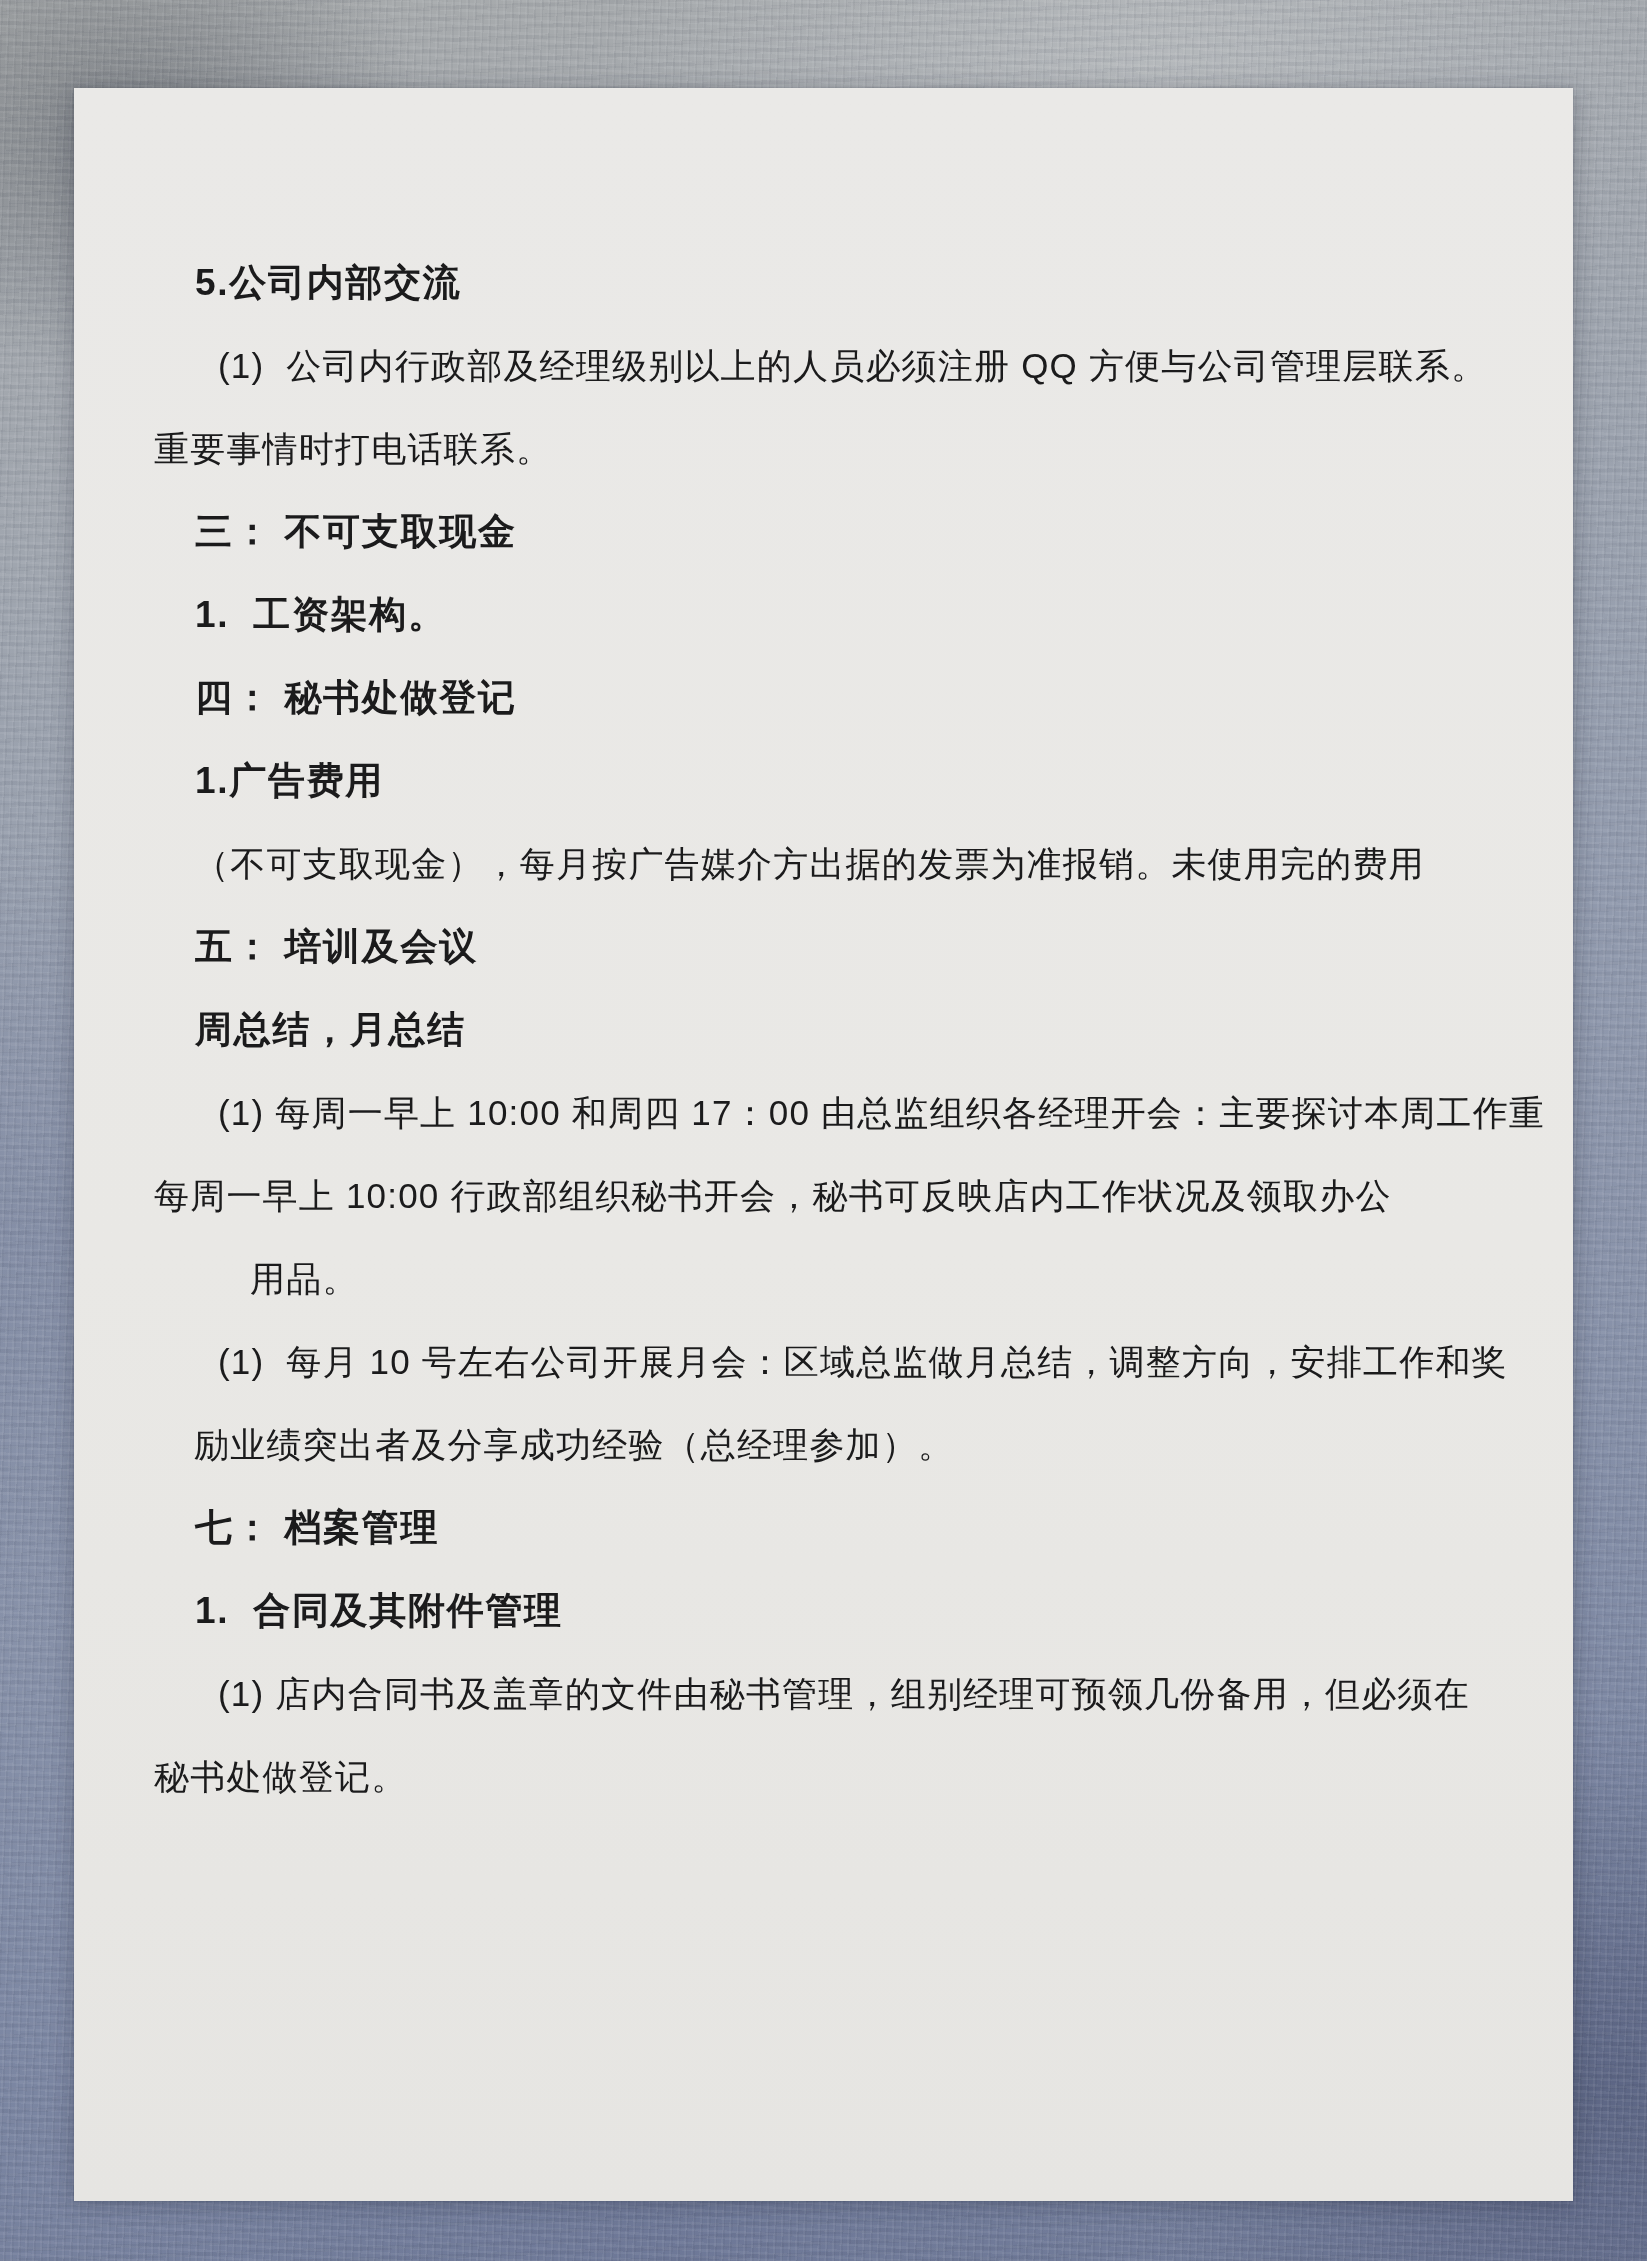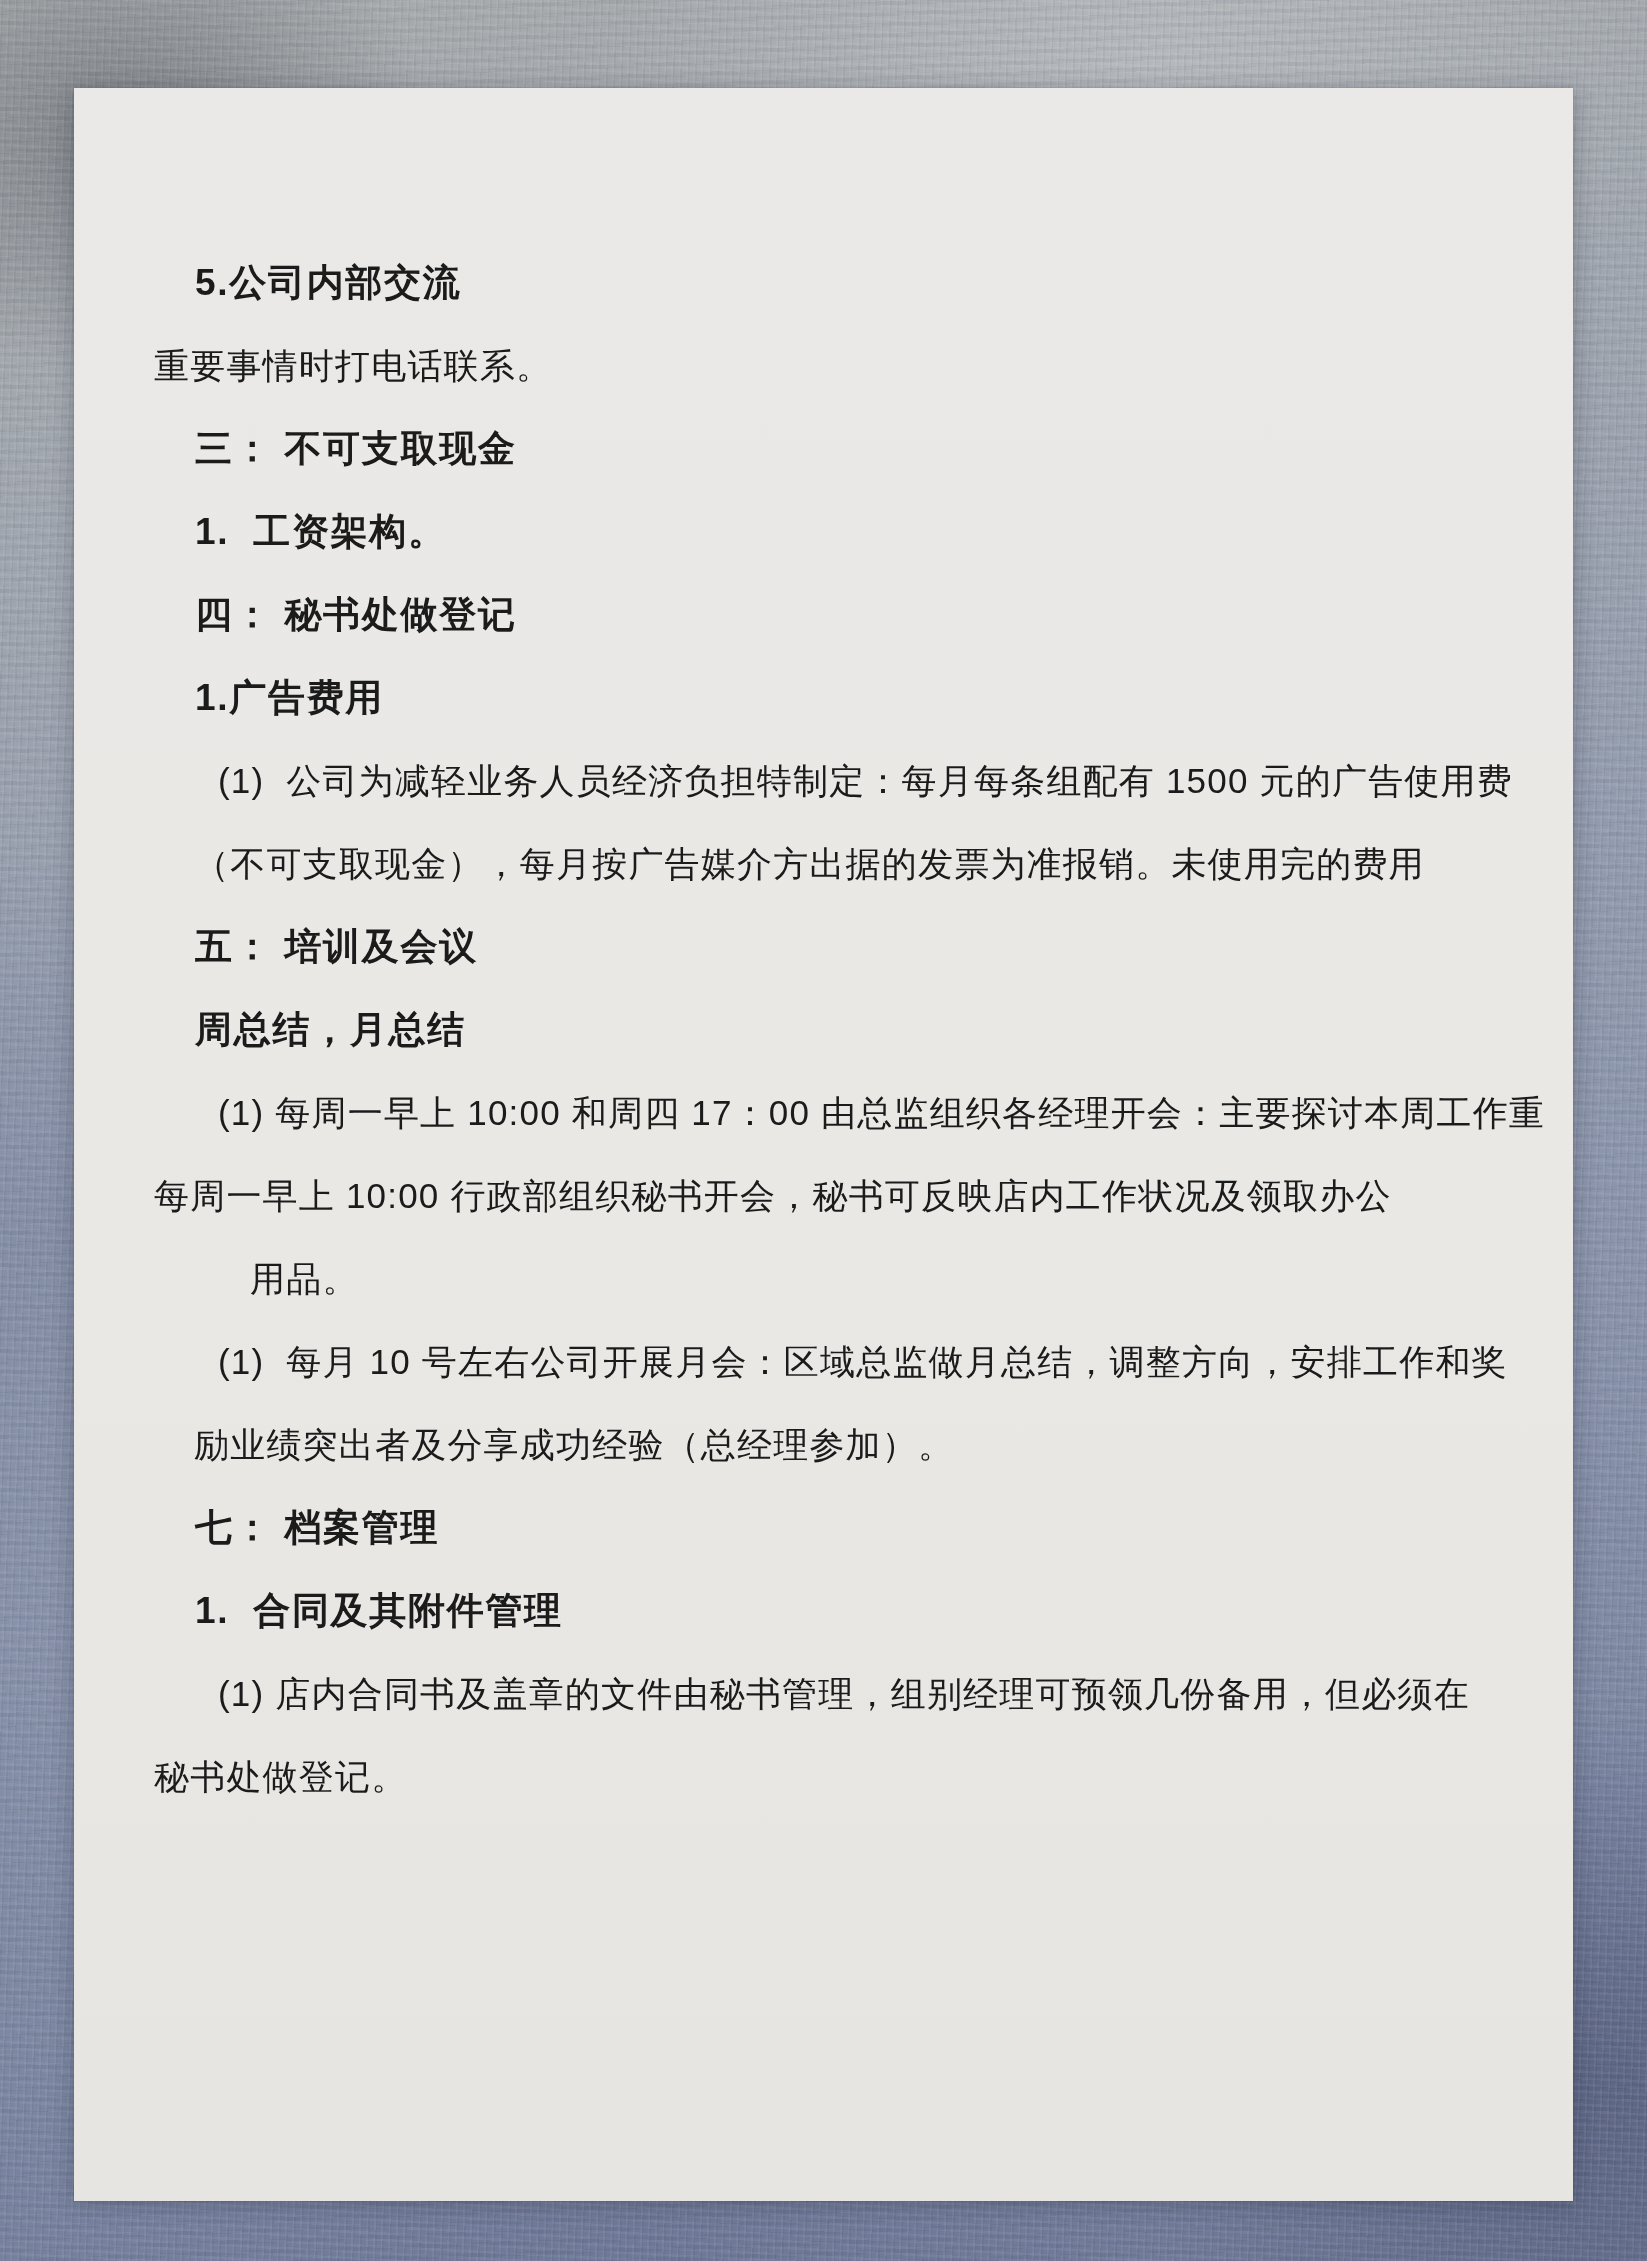--- a/index.html
+++ b/index.html
@@ -52,26 +52,26 @@
   .indent-c3{padding-left:120px;}
 </style>
 </head>
 <body>
 
 <div class="wall"></div>
 
 <div class="paper">
   <div class="doc">
     <div class="line heading indent-h">5.公司内部交流</div>
+    <div class="line indent-b">(1)  公司内行政部及经理级别以上的人员必须注册 QQ 方便与公司管理层联系。</div>
     <div class="line indent-c2">重要事情时打电话联系。</div>
     <div class="line heading indent-h">三： 不可支取现金</div>
     <div class="line heading indent-h">1.  工资架构。</div>
     <div class="line heading indent-h">四： 秘书处做登记</div>
     <div class="line heading indent-h">1.广告费用</div>
-    <div class="line indent-b">(1)  公司为减轻业务人员经济负担特制定：每月每条组配有 1500 元的广告使用费</div>
     <div class="line indent-c3">（不可支取现金），每月按广告媒介方出据的发票为准报销。未使用完的费用</div>
     <div class="line heading indent-h">五： 培训及会议</div>
     <div class="line heading indent-h">周总结，月总结</div>
     <div class="line indent-b">(1) 每周一早上 10:00 和周四 17：00 由总监组织各经理开会：主要探讨本周工作重</div>
     <div class="line indent-c2">每周一早上 10:00 行政部组织秘书开会，秘书可反映店内工作状况及领取办公</div>
     <div class="line indent-c1">用品。</div>
     <div class="line indent-b">(1)  每月 10 号左右公司开展月会：区域总监做月总结，调整方向，安排工作和奖</div>
     <div class="line indent-c3">励业绩突出者及分享成功经验（总经理参加）。</div>
     <div class="line heading indent-h">七： 档案管理</div>
     <div class="line heading indent-h">1.  合同及其附件管理</div>

